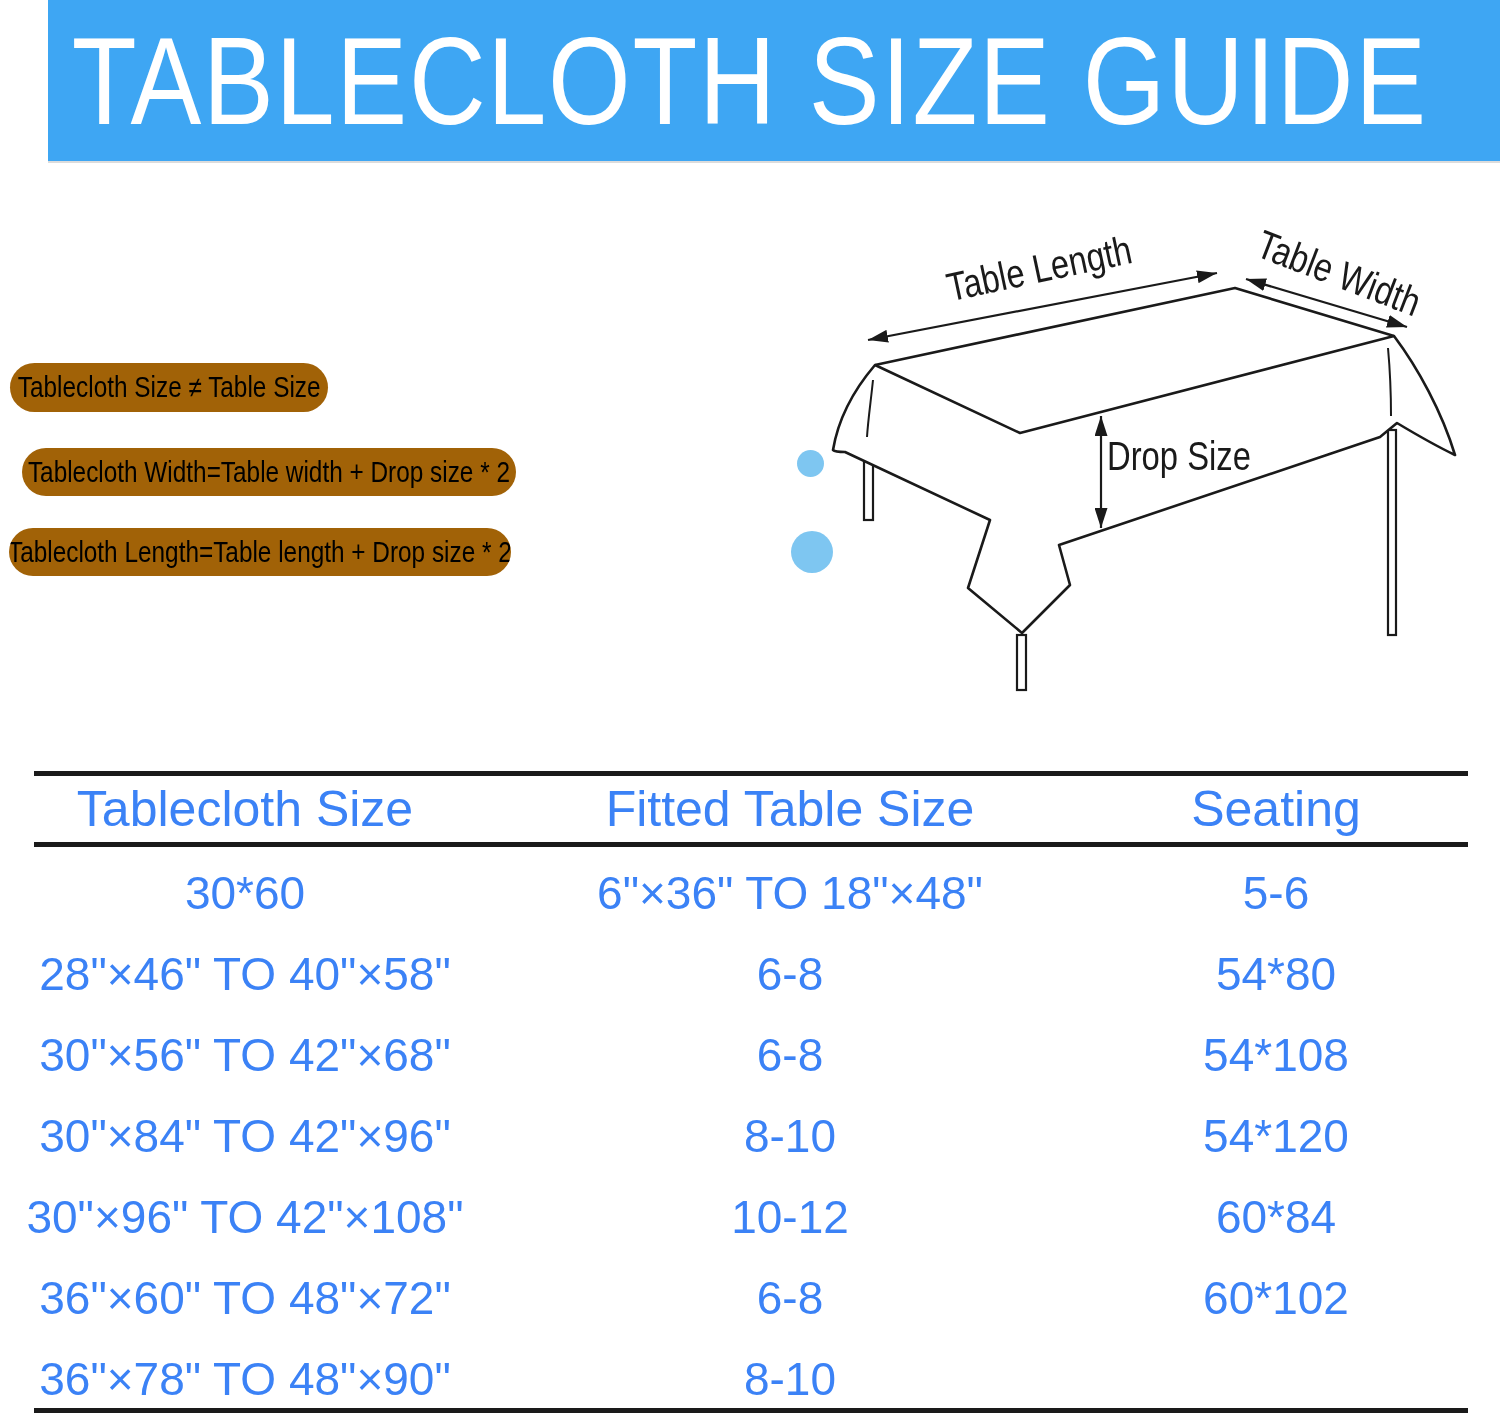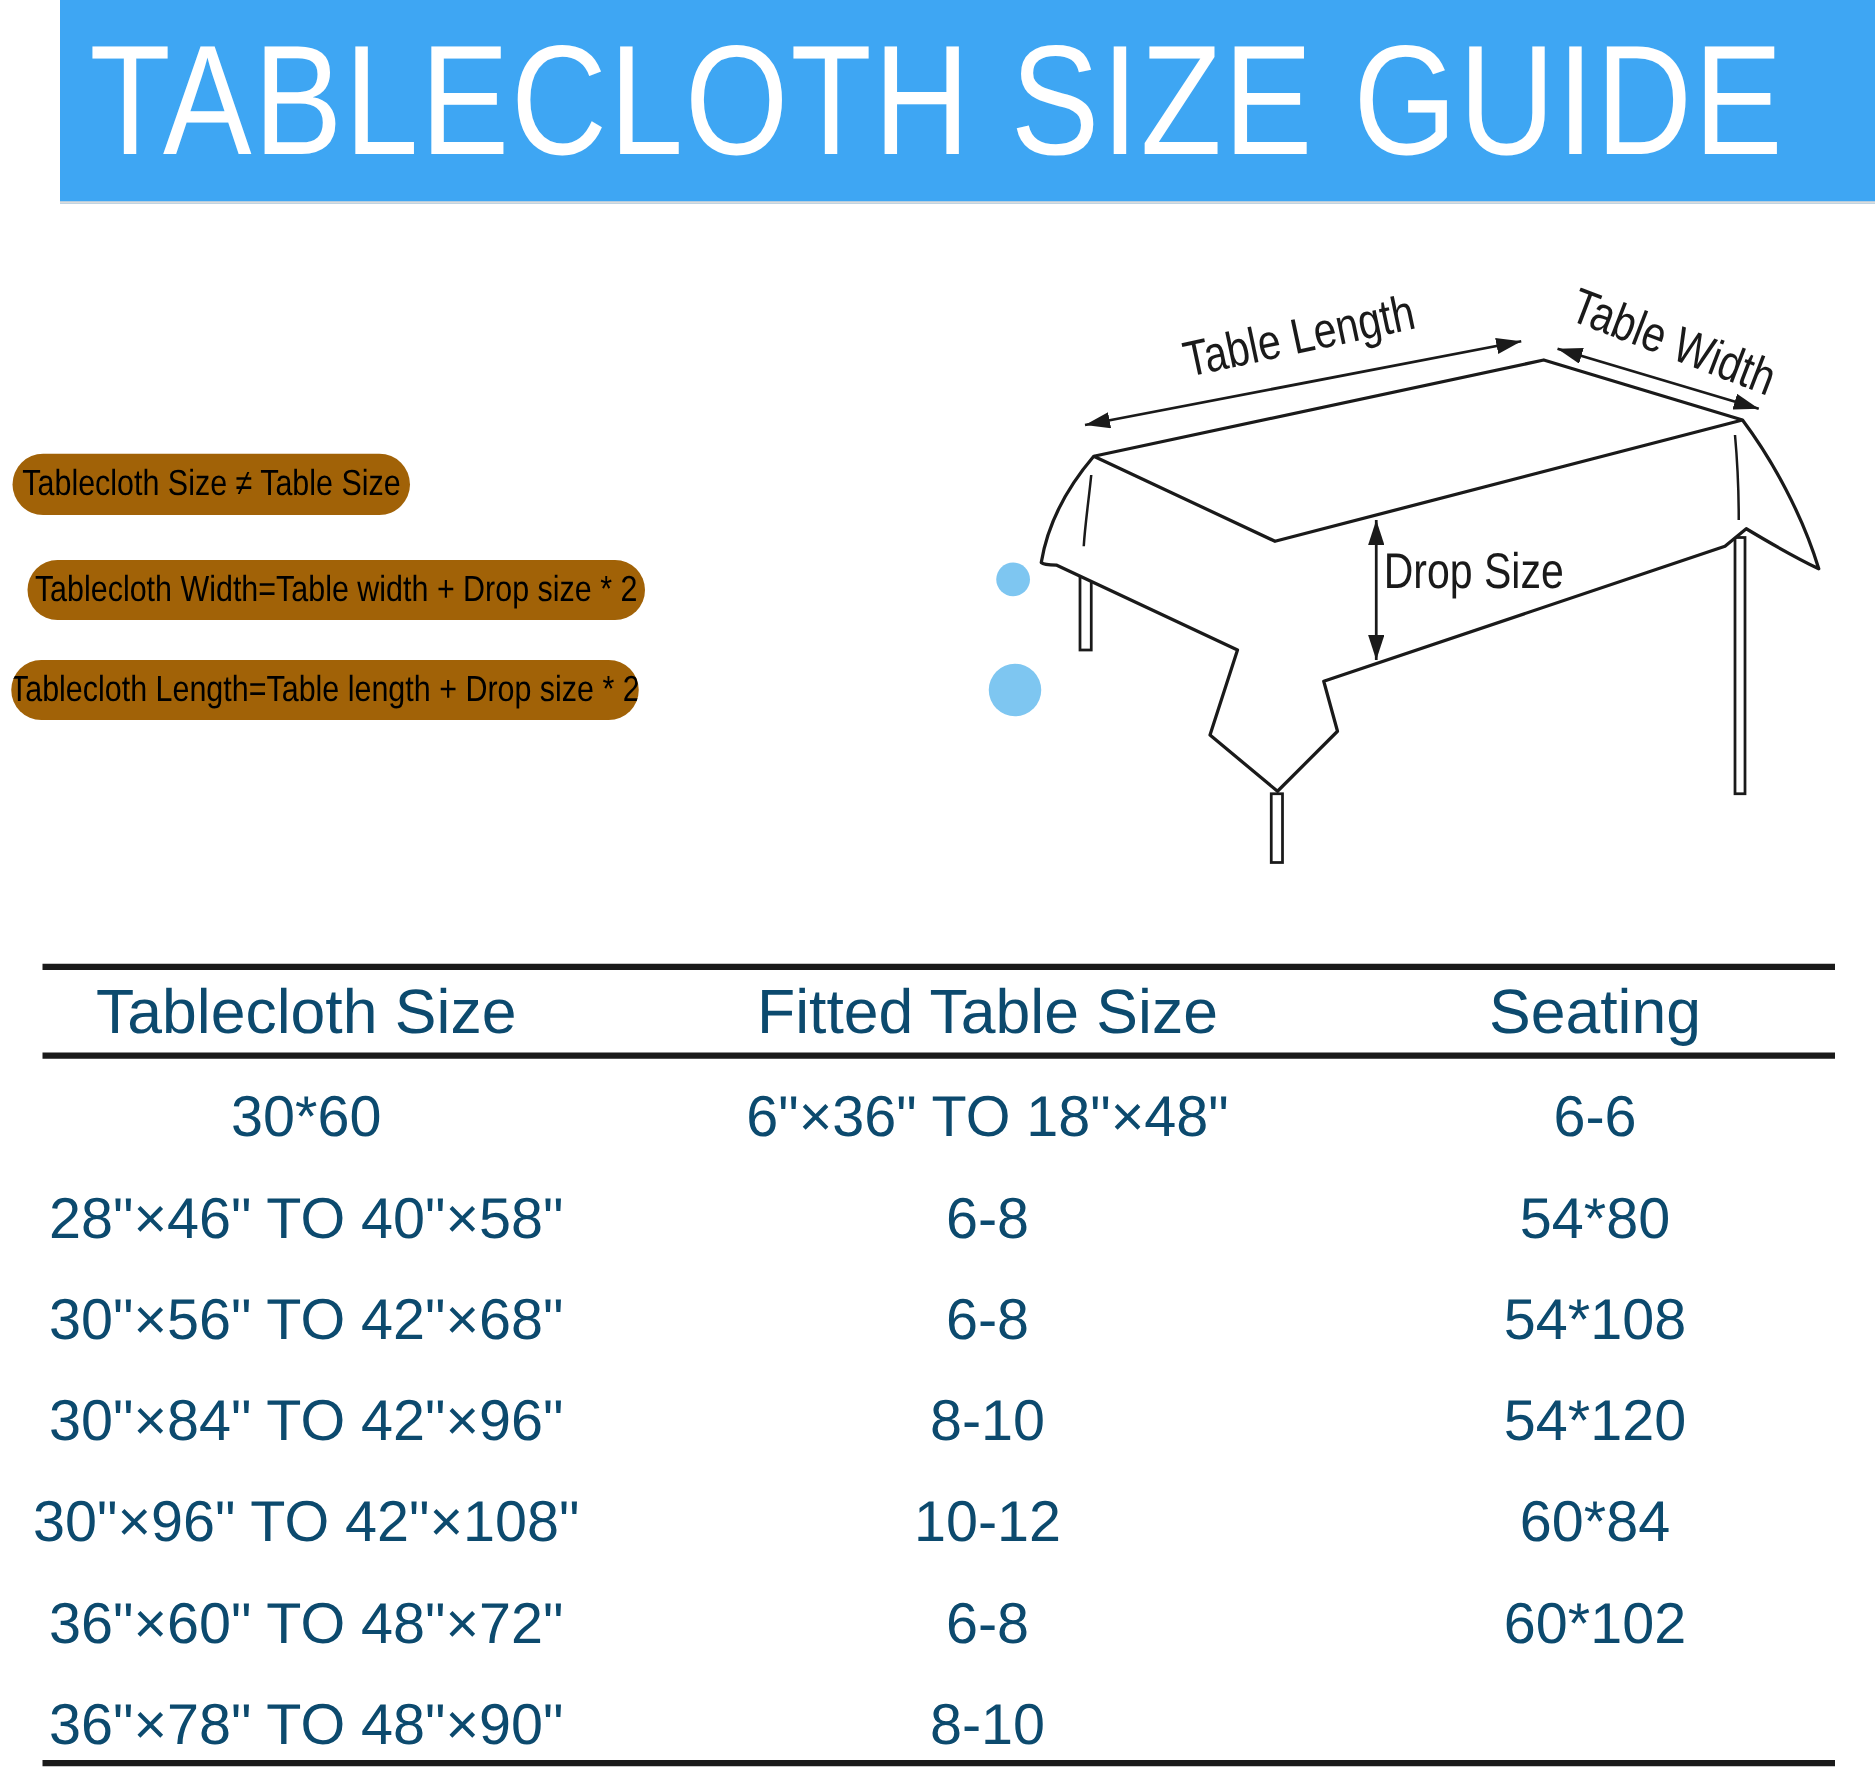--- a/index.html
+++ b/index.html
@@ -64,21 +64,21 @@
   }
   .thead .cell{font-size:50px;}
   .tbody{
     position:absolute;left:0;top:852px;width:1462px;height:567px;
     display:grid;grid-template-columns:490px 600px 372px;
     grid-auto-rows:81px;
   }
   .tbody .cell{font-size:46px;}
   .cell{
     display:flex;align-items:center;justify-content:center;
-    color:#0c4a6e;white-space:nowrap;
+    color:#3b82f6;white-space:nowrap;
   }
 </style>
 </head>
 <body>
 
 <div class="banner">
   <span class="banner-title">TABLECLOTH SIZE GUIDE</span>
 </div>
 
 <div class="pill pill-1">
@@ -136,21 +136,21 @@
 
 <div class="thead">
   <div class="cell">Tablecloth Size</div>
   <div class="cell">Fitted Table Size</div>
   <div class="cell">Seating</div>
 </div>
 
 <div class="tbody">
   <div class="cell">30*60</div>
   <div class="cell">6"×36" TO 18"×48"</div>
-  <div class="cell">6-6</div>
+  <div class="cell">5-6</div>
 
   <div class="cell">28"×46" TO 40"×58"</div>
   <div class="cell">6-8</div>
 
   <div class="cell">54*80</div>
   <div class="cell">30"×56" TO 42"×68"</div>
   <div class="cell">6-8</div>
 
   <div class="cell">54*108</div>
   <div class="cell">30"×84" TO 42"×96"</div>

